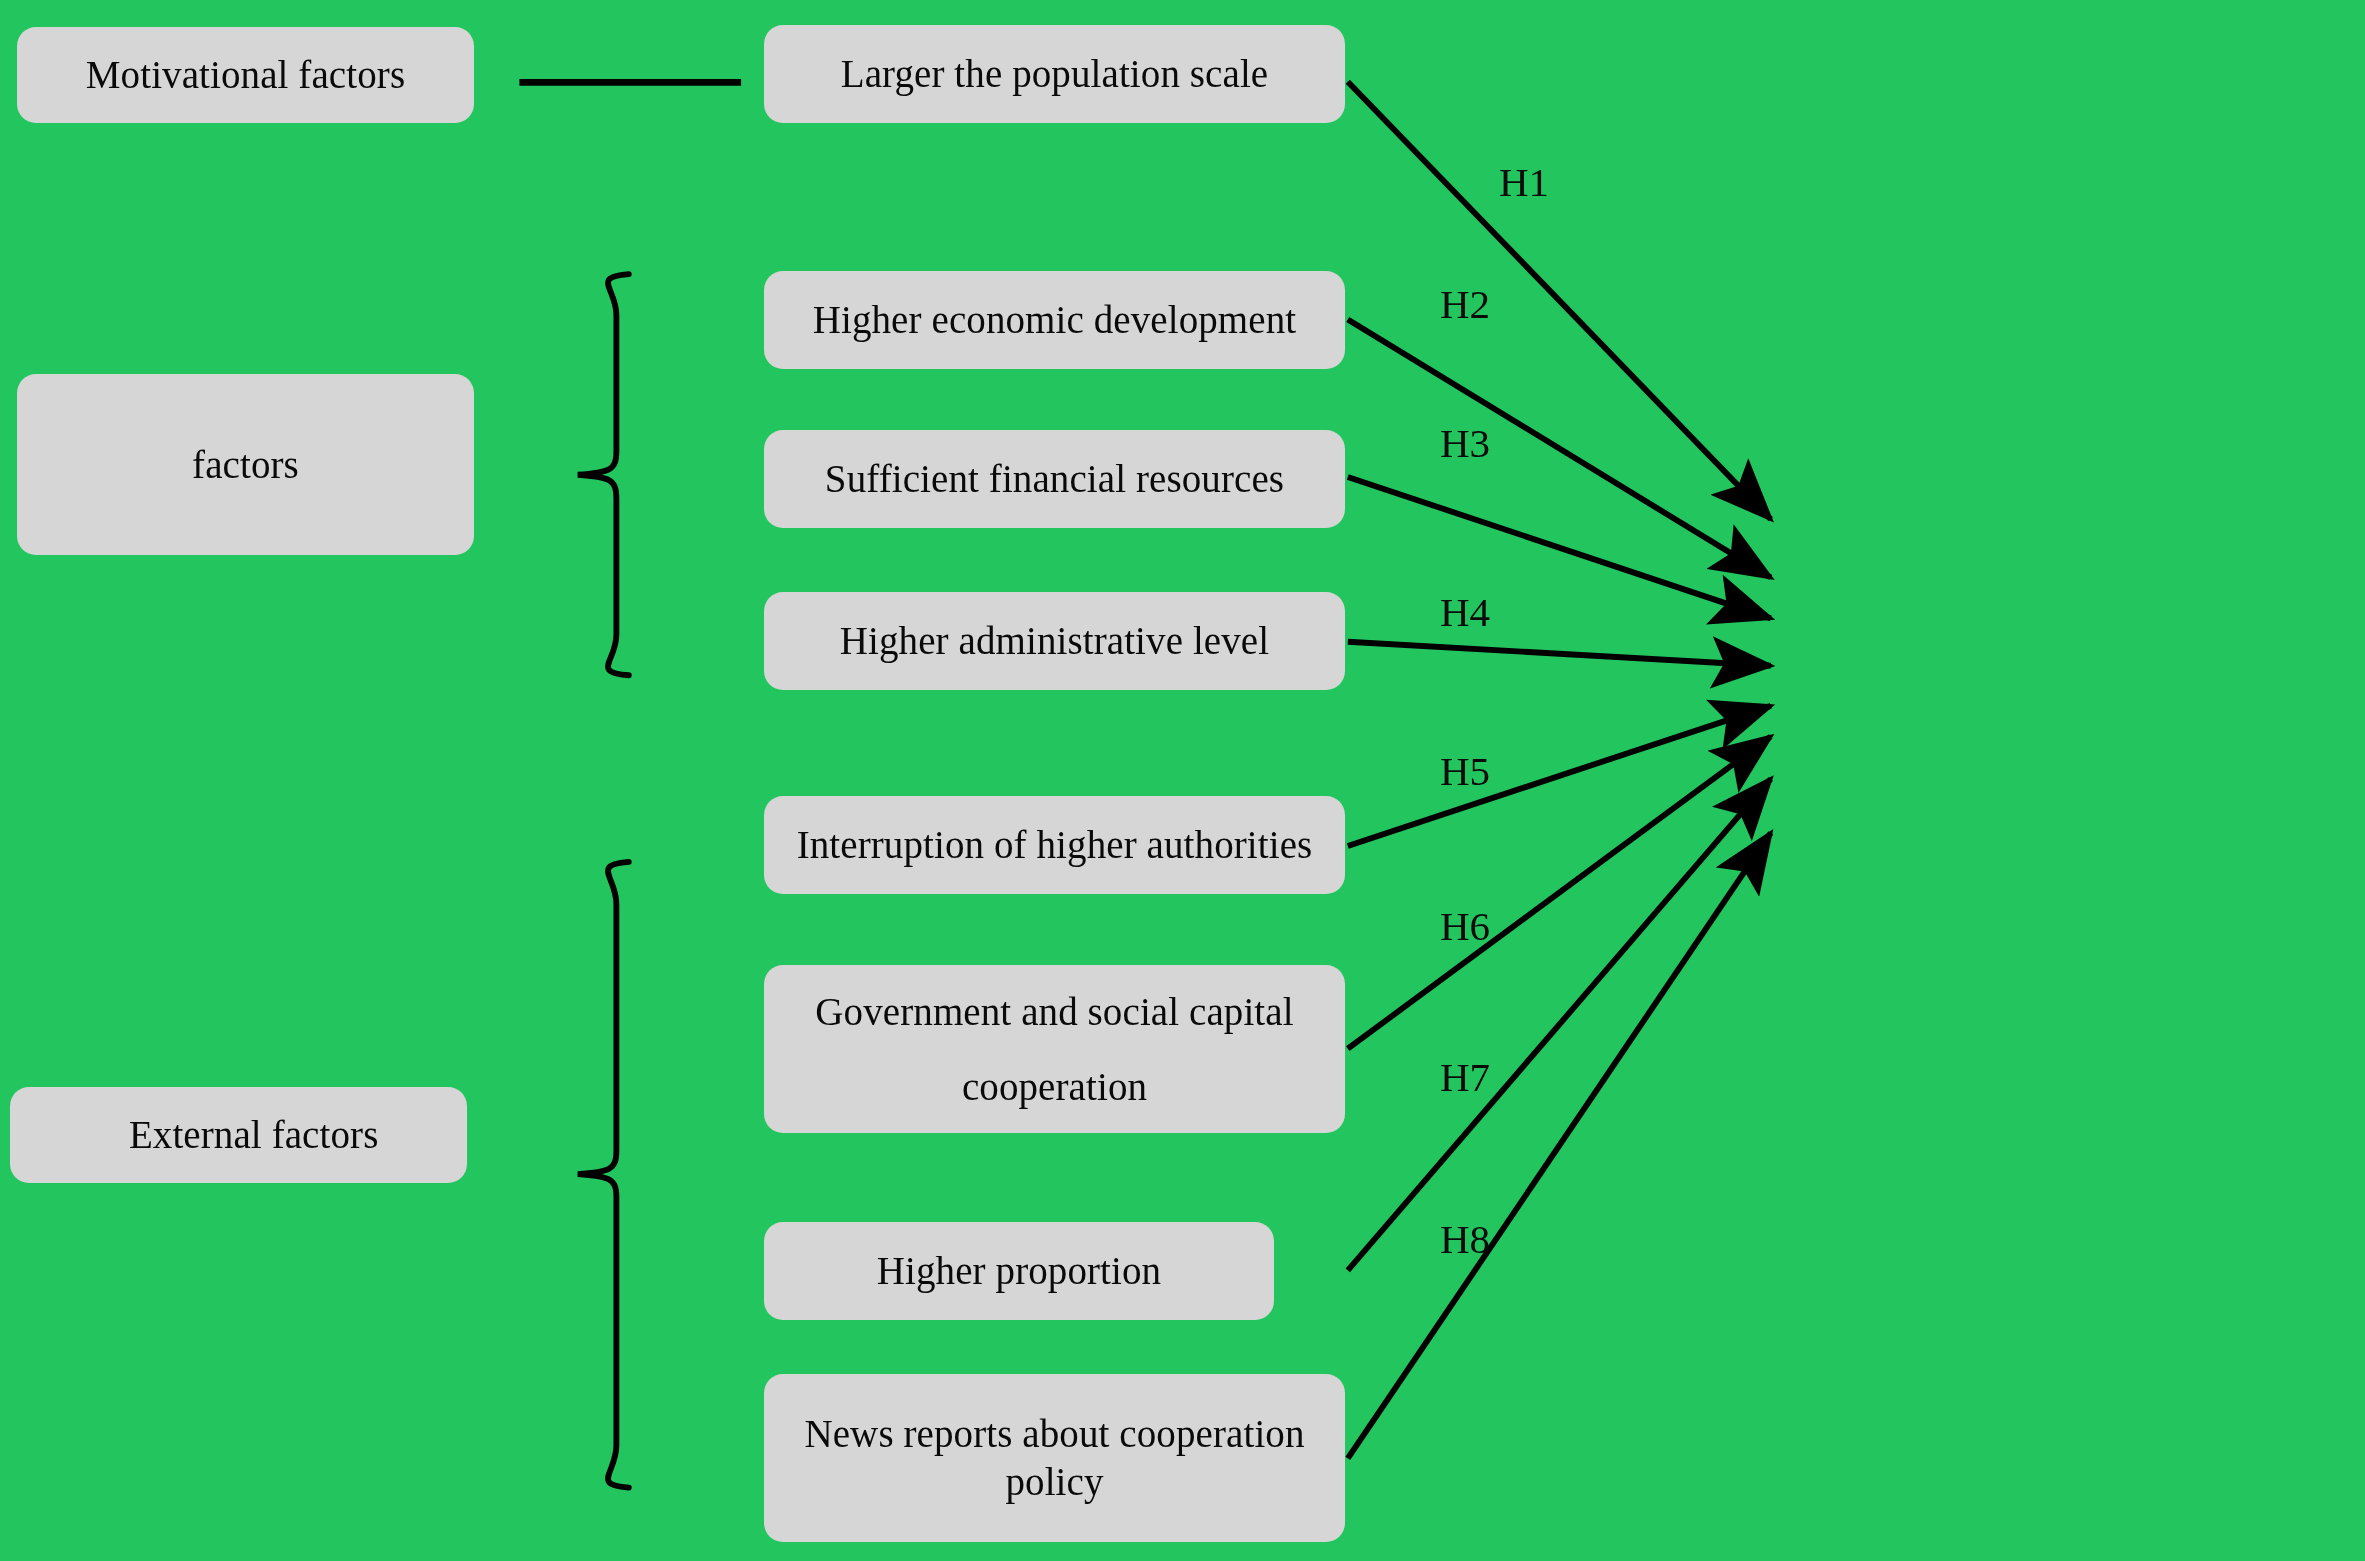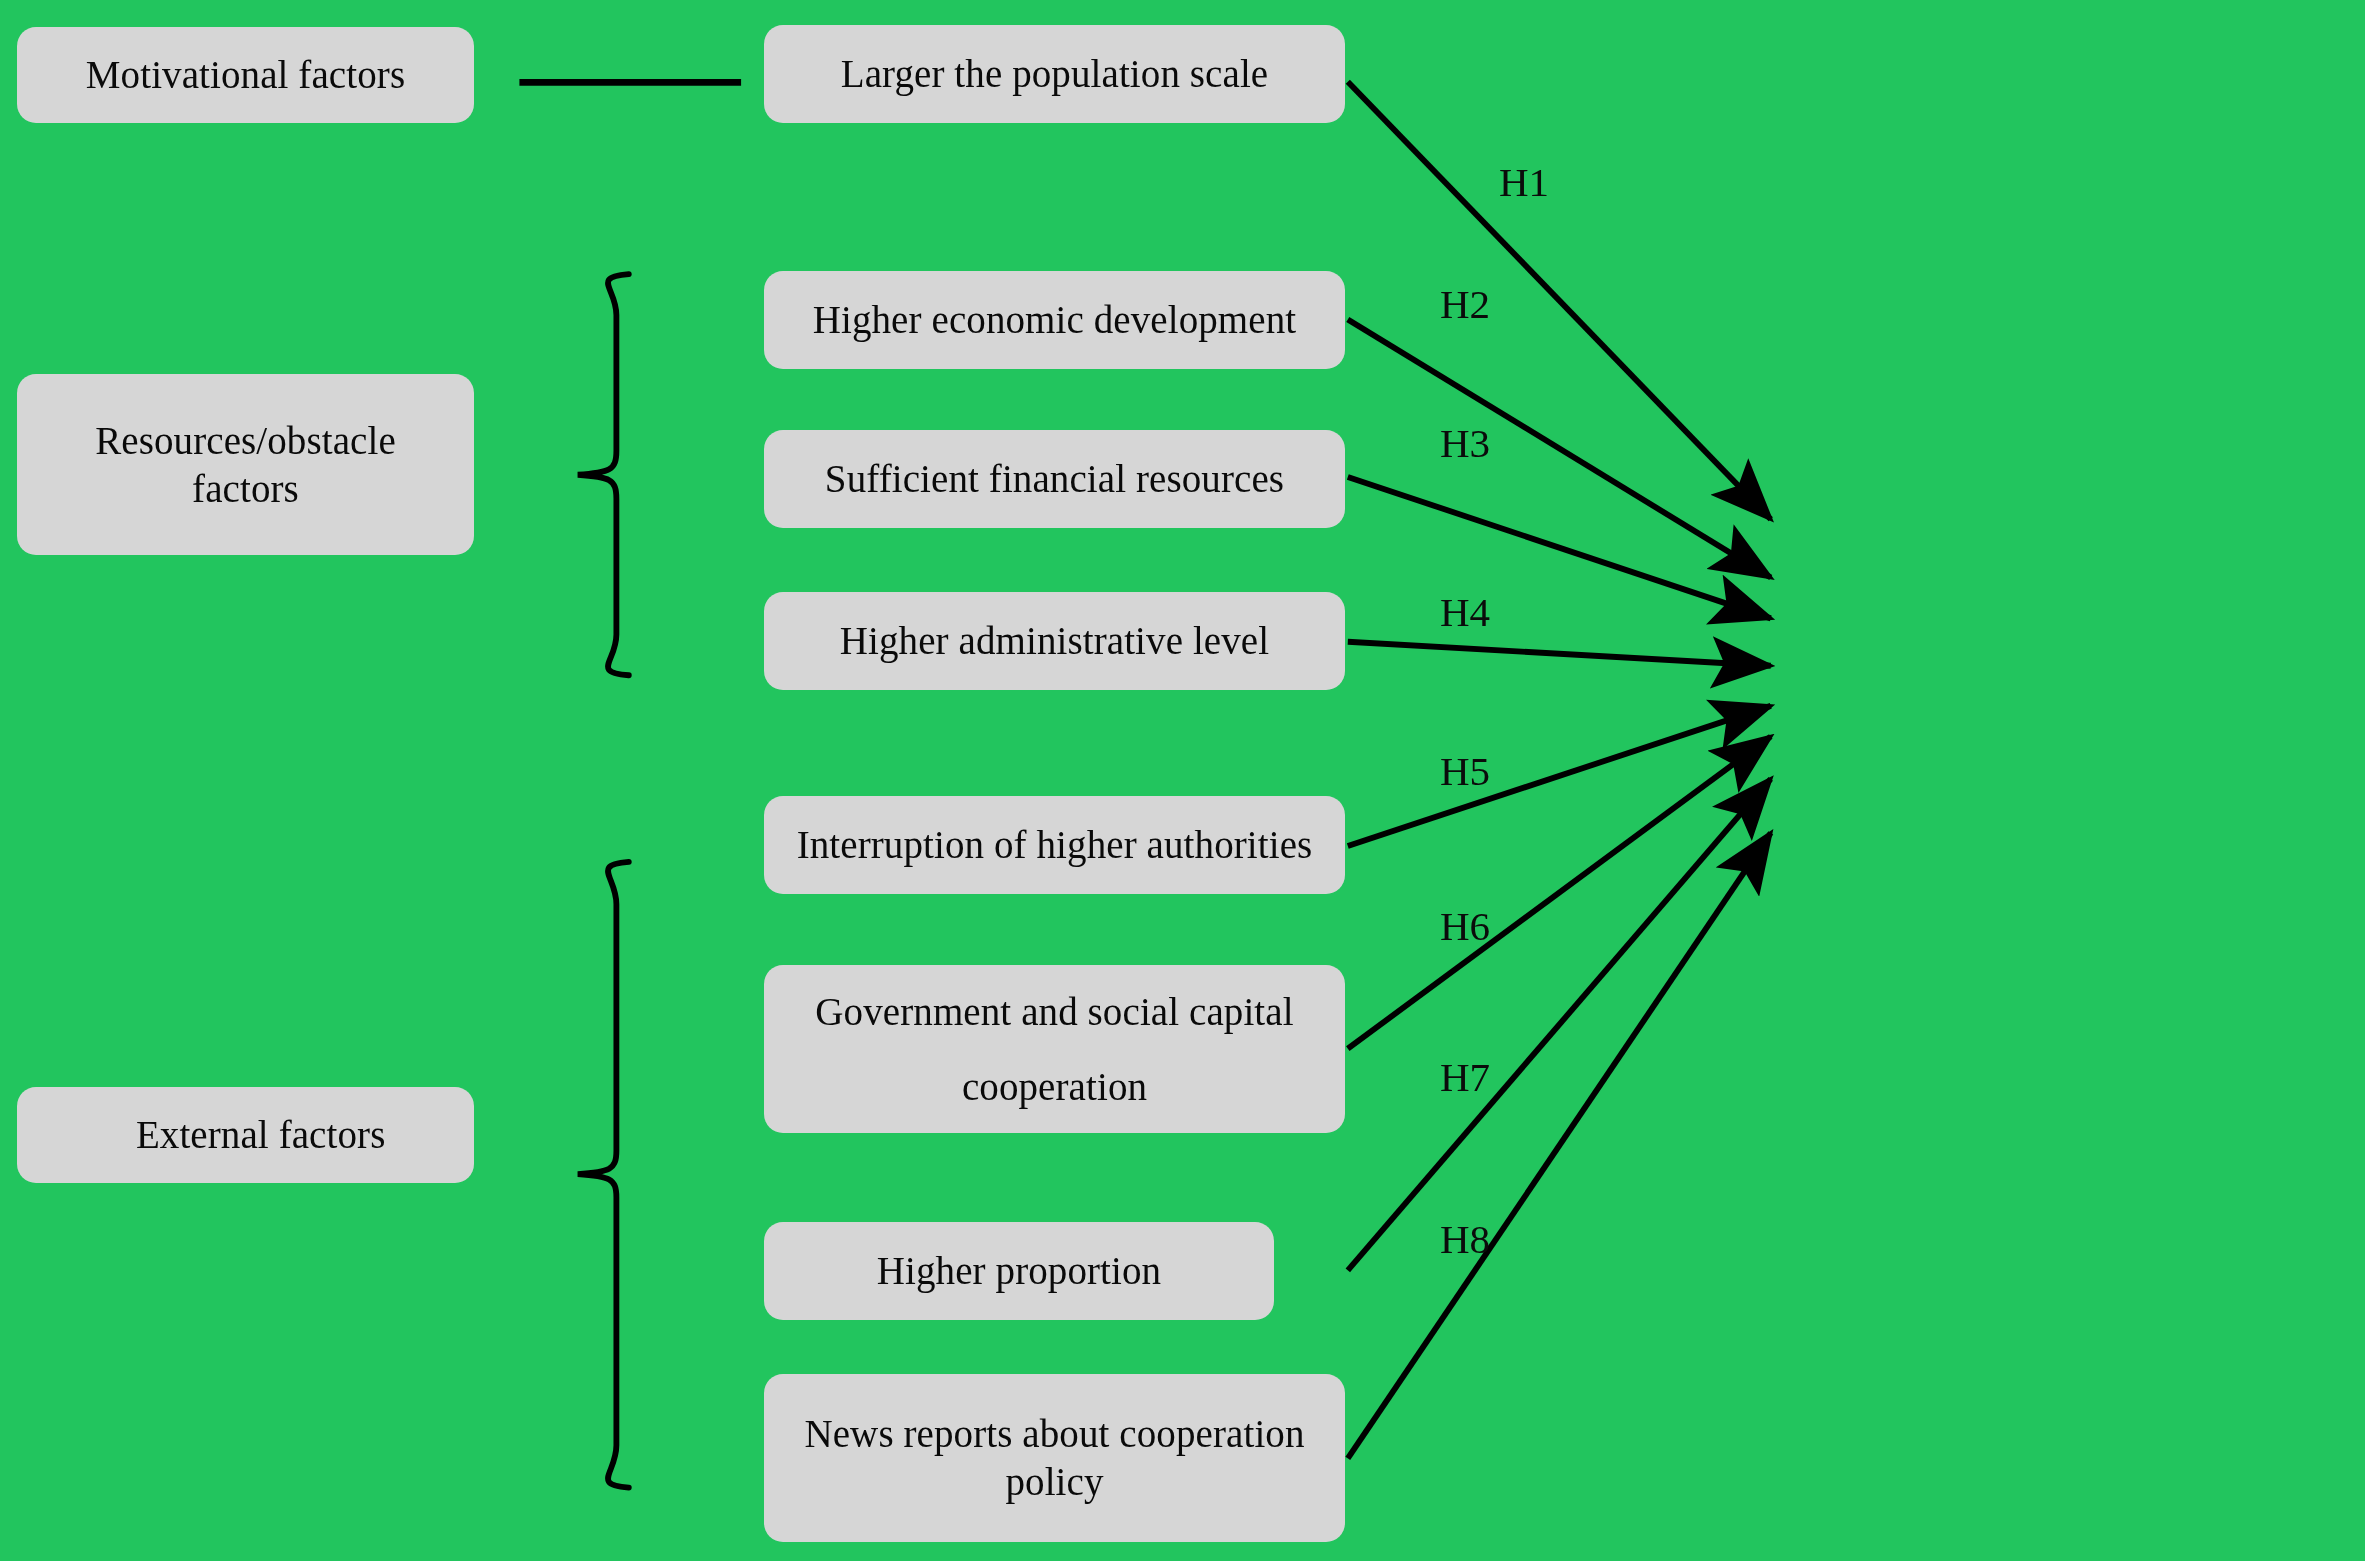--- a/index.html
+++ b/index.html
@@ -85,26 +85,25 @@
     <line x1="1848" y1="1742" x2="2428" y2="1068" stroke="#000000" stroke-width="8" marker-end="url(#ah)"></line>
     <line x1="1848" y1="2000" x2="2428" y2="1142" stroke="#000000" stroke-width="8" marker-end="url(#ah)"></line>
   </svg>
 
   <div class="node" style="left:17px; top:27px; width:457px; height:96px;">
     <span>Motivational factors</span>
   </div>
 
   <div class="node" style="left:17px; top:374px; width:457px; height:181px;">
     <span>
-      <span style="display:block;">Resources/obstacle</span>
       <span style="display:block;">factors</span>
     </span>
   </div>
 
-  <div class="node" style="left:17px; top:1087px; width:457px; height:96px;padding-left:42px;">
+  <div class="node" style="left:10px; top:1087px; width:457px; height:96px;padding-left:42px;">
     <span>External factors</span>
   </div>
 
   <div class="node" style="left:764px; top:25px; width:581px; height:98px;">
     <span>Larger the population scale</span>
   </div>
 
   <div class="node" style="left:764px; top:271px; width:581px; height:98px;">
     <span>Higher economic development</span>
   </div>

